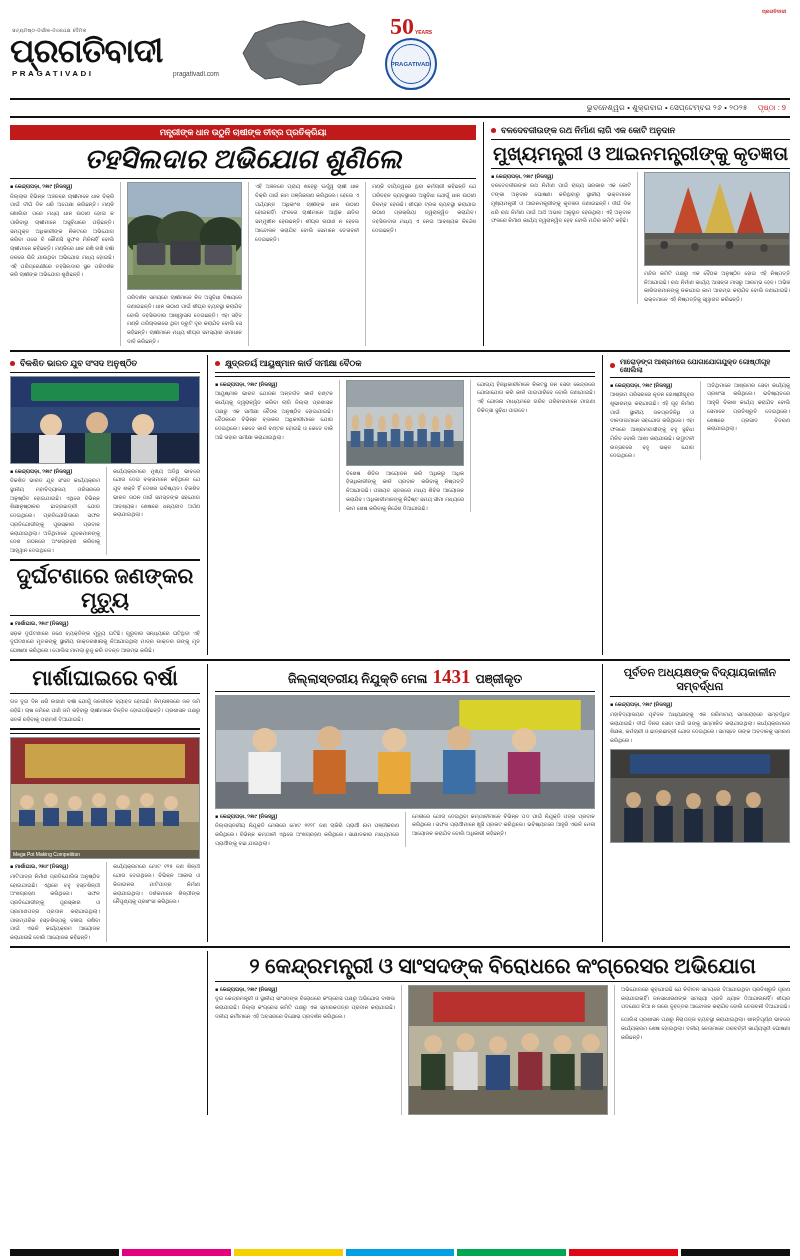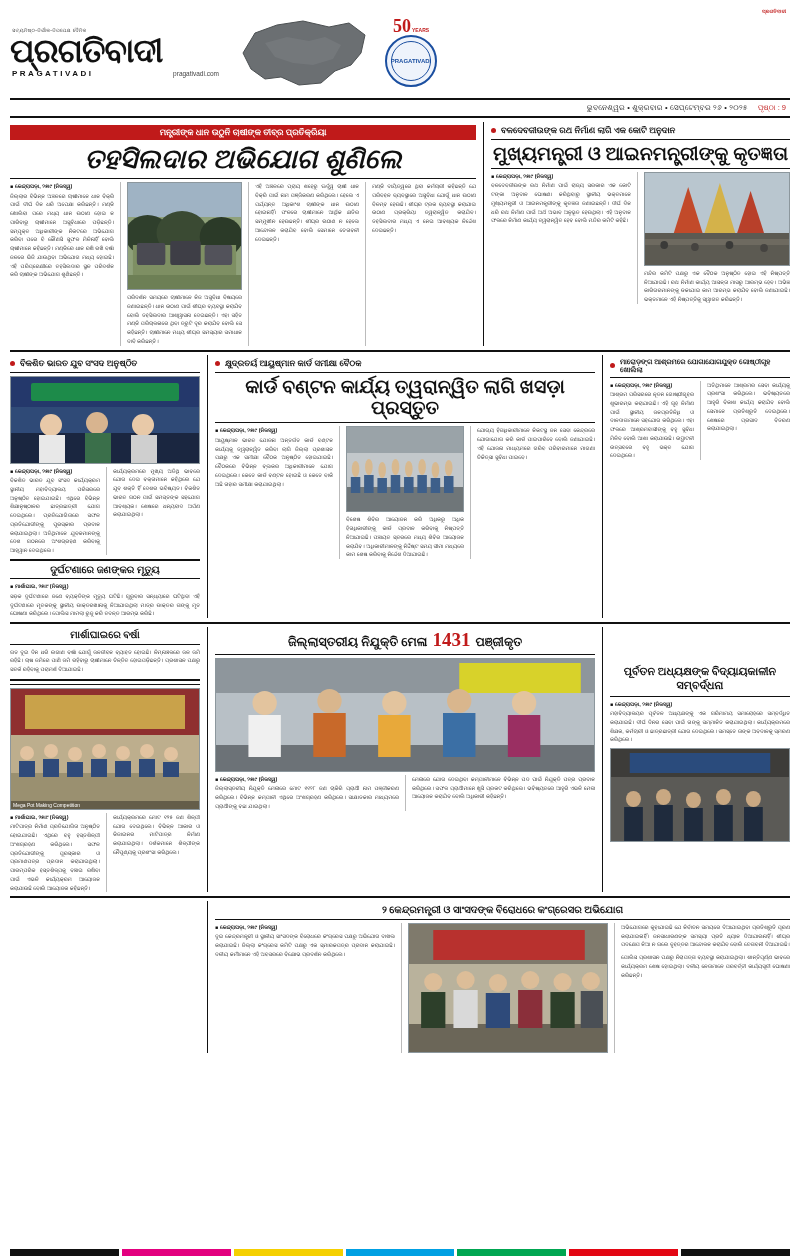--- a/index.html
+++ b/index.html
@@ -58,21 +58,21 @@
     font-family: "Liberation Serif", serif; line-height: 1.1;
   }
   .mh-right {
     width: 72px; display: flex; flex-direction: column;
     align-items: center; justify-content: center;
   }
   .mh-50 {
     display: flex; align-items: baseline; gap: 1px;
   }
   .mh-50 .fifty {
-    font-size: 18px; font-weight: 700; color: #c01a1a;
+    font-size: 24px; font-weight: 700; color: #c01a1a;
     font-family: "Liberation Serif", serif; line-height: 1;
   }
   .mh-50 .yrs { font-size: 5px; color: #c01a1a; font-weight: 700; }
   .mh-seal {
     width: 48px; height: 48px; border-radius: 50%;
     border: 2px solid #1b4fa0; position: relative;
     background: #eef3fb;
     display: flex; align-items: center; justify-content: center;
   }
   .mh-seal::after {
@@ -112,21 +112,21 @@
     margin: 3px 0 2px 0;
   }
   .kicker-line::before {
     content: ""; width: 5px; height: 5px; background: #c01a1a;
     border-radius: 50%; flex: none;
   }
 
   .hl { font-weight: 700; color: #111; line-height: 1.15; font-family: "Liberation Serif", serif; text-align: center; }
   .hl-xl { font-size: 27px; }
   .hl-lg { font-size: 19px; }
-  .hl-md { font-size: 10px; }
+  .hl-md { font-size: 21px; }
   .hl-sm { font-size: 12.5px; }
   .hl-xs { font-size: 11px; }
 
   .body-text {
     font-size: 5.4px; line-height: 1.62; color: #1a1a1a;
     text-align: justify; hyphens: auto;
     font-family: "Liberation Sans", sans-serif;
   }
   .byline {
     font-size: 5.4px; font-weight: 700; color: #111;
@@ -321,21 +321,20 @@
           <div class="body-text">ସଡ଼କ ଦୁର୍ଘଟଣାରେ ଜଣେ ବ୍ୟକ୍ତିଙ୍କ ମୃତ୍ୟୁ ଘଟିଛି। ଗୁରୁବାର ସନ୍ଧ୍ୟାରେ ଘଟିଥିବା ଏହି ଦୁର୍ଘଟଣାରେ ମୃତକଙ୍କୁ ସ୍ଥାନୀୟ ଡାକ୍ତରଖାନାକୁ ନିଆଯାଇଥିଲା ମାତ୍ର ଡାକ୍ତର ତାଙ୍କୁ ମୃତ ଘୋଷଣା କରିଥିଲେ। ପୋଲିସ ମାମଲା ରୁଜୁ କରି ତଦନ୍ତ ଆରମ୍ଭ କରିଛି।</div>
         </div>
       </div>
     </div>
 
     <div class="vdiv"></div>
 
     <div style="width:380px;">
       <div class="kicker-line">କ୍ଷୁଦ୍ରତର୍ୟ ଆୟୁଷ୍ମାନ କାର୍ଡ ସମୀକ୍ଷା ବୈଠକ</div>
       <div class="rule-h"></div>
-      <div class="hl hl-lg" style="text-align:center;margin:3px 0;">କାର୍ଡ ବଣ୍ଟନ କାର୍ଯ୍ୟ ତ୍ୱରାନ୍ୱିତ ଲାଗି ଖସଡ଼ା ପ୍ରସ୍ତୁତ</div>
       <div class="rule-h"></div>
       <div style="display:flex;gap:6px;margin-top:3px;">
         <div style="width:118px;">
           <div class="byline">କେନ୍ଦ୍ରାପଡ଼ା, ୨୫ା୯ (ନିଜସ୍ୱ)</div>
           <div class="body-text">ଆୟୁଷ୍ମାନ ଭାରତ ଯୋଜନା ଅନ୍ତର୍ଗତ କାର୍ଡ ବଣ୍ଟନ କାର୍ଯ୍ୟକୁ ତ୍ୱରାନ୍ୱିତ କରିବା ଲାଗି ଜିଲ୍ଲା ପ୍ରଶାସନ ପକ୍ଷରୁ ଏକ ସମୀକ୍ଷା ବୈଠକ ଅନୁଷ୍ଠିତ ହୋଇଯାଇଛି। ବୈଠକରେ ବିଭିନ୍ନ ବ୍ଲକର ଅଧିକାରୀମାନେ ଯୋଗ ଦେଇଥିଲେ। କେତେ କାର୍ଡ ବଣ୍ଟନ ହୋଇଛି ଓ କେତେ ବାକି ଅଛି ତାହାର ସମୀକ୍ଷା କରାଯାଇଥିଲା।</div>
         </div>
         <div style="width:1px;background:#bbb;"></div>
         <div style="flex:1;">
           <div class="photo img-grad-hall" style="height:84px;">
             <svg width="100%" height="84" viewBox="0 0 244 84" preserveAspectRatio="none">
@@ -477,21 +476,21 @@
         </div>
         <div style="width:1px;background:#bbb;"></div>
         <div style="flex:1;">
           <div class="body-text">ମେଳାରେ ଯୋଗ ଦେଇଥିବା କମ୍ପାନୀମାନେ ବିଭିନ୍ନ ପଦ ପାଇଁ ନିଯୁକ୍ତି ପତ୍ର ପ୍ରଦାନ କରିଥିଲେ। ସଫଳ ପ୍ରାର୍ଥୀମାନେ ଖୁସି ପ୍ରକଟ କରିଥିଲେ। ଭବିଷ୍ୟତରେ ଆହୁରି ଏଭଳି ମେଳା ଆୟୋଜନ କରାଯିବ ବୋଲି ଅଧିକାରୀ କହିଛନ୍ତି।</div>
         </div>
       </div>
     </div>
 
     <div class="vdiv"></div>
 
-    <div style="flex:1;margin-top:36px;">
+    <div style="flex:1;">
       <div class="hl hl-xs" style="text-align:center;margin:2px 0;line-height:1.25;">ପୂର୍ବତନ ଅଧ୍ୟକ୍ଷଙ୍କ ବିଦ୍ୟାୟକାଳୀନ ସମ୍ବର୍ଦ୍ଧନା</div>
       <div class="rule-h"></div>
       <div class="byline" style="margin-top:2px;">କେନ୍ଦ୍ରାପଡ଼ା, ୨୫ା୯ (ନିଜସ୍ୱ)</div>
       <div class="body-text">ମହାବିଦ୍ୟାଳୟର ପୂର୍ବତନ ଅଧ୍ୟକ୍ଷଙ୍କୁ ଏକ ଗରିମାମୟ ସମାରୋହରେ ସମ୍ବର୍ଦ୍ଧିତ କରାଯାଇଛି। ଦୀର୍ଘ ଦିନର ସେବା ପାଇଁ ତାଙ୍କୁ ସମ୍ମାନିତ କରାଯାଇଥିଲା। କାର୍ଯ୍ୟକ୍ରମରେ ଶିକ୍ଷକ, କର୍ମଚାରୀ ଓ ଛାତ୍ରଛାତ୍ରୀ ଯୋଗ ଦେଇଥିଲେ। ସମସ୍ତେ ତାଙ୍କ ଅବଦାନକୁ ସ୍ମରଣ କରିଥିଲେ।</div>
       <div class="photo img-grad-crowd" style="height:92px;margin-top:4px;">
         <svg width="100%" height="92" viewBox="0 0 190 92" preserveAspectRatio="none">
           <rect width="190" height="92" fill="#5b5a56"></rect>
           <rect x="0" y="0" width="190" height="28" fill="#3d3c39"></rect>
           <rect x="20" y="4" width="150" height="20" fill="#2a4b7c"></rect>
           <g fill="#c9a882">

